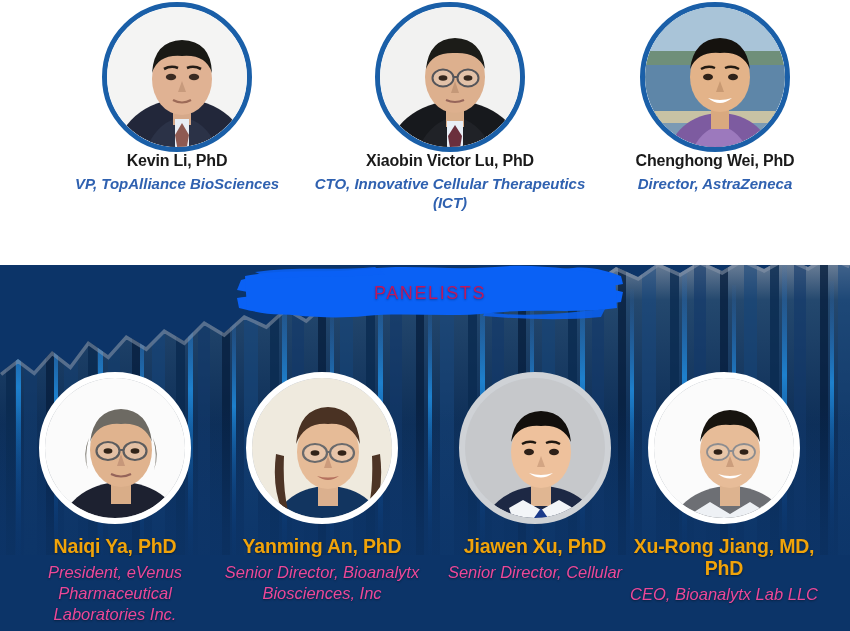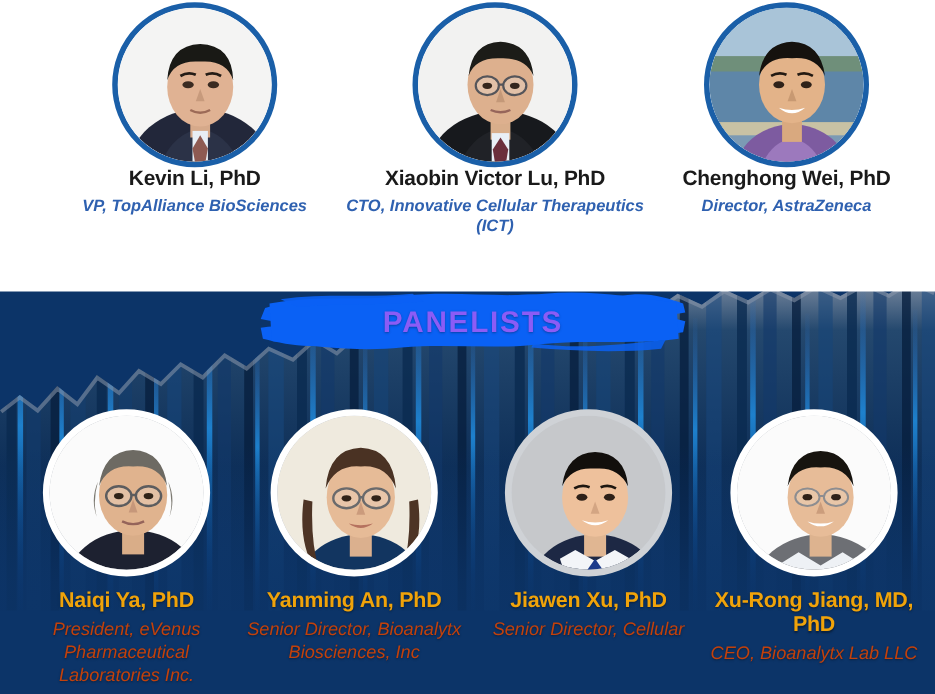--- a/index.html
+++ b/index.html
@@ -27,52 +27,52 @@
     border-radius:50%;
     box-sizing:border-box;
     border:6px solid #ffffff;
     overflow:hidden;
     position:relative;
     background:#c9cdd2;
   }
   .photo{position:absolute;inset:0;border-radius:50%;overflow:hidden;}
 
   .top-name{
-    font-size:19px;font-weight:bold;color:#1a1a1a;letter-spacing:-0.2px;
+    font-size:16px;font-weight:bold;color:#1a1a1a;letter-spacing:-0.2px;
     line-height:1.15;white-space:nowrap;
   }
   .top-title{
     font-size:15px;font-weight:bold;font-style:italic;color:#2f61b0;
     line-height:1.22;margin-top:5px;
   }
 
   
   #dna-wrap{position:absolute;left:0;top:255px;width:850px;height:376px;overflow:hidden;z-index:1;}
   #dna-bg{position:absolute;inset:0;background:#0c3468;}
   #dna-svg{position:absolute;left:0;top:0;width:850px;height:376px;display:block;}
 
   
   #panelists-banner{position:absolute;left:235px;top:262px;width:390px;height:62px;z-index:20;}
   #panelists-banner svg{position:absolute;left:0;top:0;}
   #panelists-text{
     position:absolute;left:0;top:0;width:390px;height:62px;
     display:flex;align-items:center;justify-content:center;
-    color:#8b5cf6;font-size:27px;font-weight:bold;letter-spacing:1.6px;
+    color:#be185d;font-size:18px;font-weight:normal;letter-spacing:1.6px;
     text-shadow:0 1px 2px rgba(0,30,80,.45);
   }
 
   
   .bot-person{position:absolute;text-align:center;z-index:15;}
   .bot-name{
     font-size:19.5px;font-weight:bold;color:#f0a30a;
     line-height:1.12;letter-spacing:-0.2px;
     text-shadow:0 1px 2px rgba(0,0,0,.45);
   }
   .bot-title{
-    font-size:16.5px;font-style:italic;color:#c2410c;
+    font-size:16.5px;font-style:italic;color:#ec4899;
     line-height:1.28;margin-top:4px;font-weight:500;
     text-shadow:0 1px 2px rgba(0,0,0,.4);
   }
 </style>
 </head>
 <body>
 
 <div id="stage">
 
   <div id="dna-wrap">
@@ -353,21 +353,21 @@
           <path d="M81 65 q7 -3 14 1" stroke="#1e1710" stroke-width="2.4" fill="none"></path>
           <path d="M76 78 l-4 11 h8 Z" fill="#d3a583"></path>
           <path d="M64 95 q12 9 24 0 q-12 4 -24 0 Z" fill="#ffffff"></path>
         </svg>
       </div>
     </div>
     <div class="bot-name" style="margin-top:12px;">Jiawen Xu, PhD</div>
     <div class="bot-title">Senior Director, Cellular</div>
   </div>
 
-  <div class="bot-person" style="left:640px;top:372px;width:200px;">
+  <div class="bot-person" style="left:624px;top:372px;width:200px;">
     <div class="ring-white" style="width:152px;height:152px;margin:0 auto;">
       <div class="photo">
         <svg viewBox="0 0 152 152" width="152" height="152">
           <rect width="152" height="152" fill="#fbfbfb"></rect>
           <ellipse cx="76" cy="160" rx="62" ry="52" fill="#6d6f74"></ellipse>
           <path d="M56 124 l20 12 l20 -12 l16 10 l-8 30 h-56 l-8 -30 Z" fill="#eef1f5"></path>
           <rect x="66" y="102" width="20" height="26" fill="#ddb38f"></rect>
           <ellipse cx="76" cy="74" rx="30" ry="36" fill="#e7bc98"></ellipse>
           <path d="M46 64 q4 -31 30 -32 q27 1 30 32 q-9 -19 -30 -17 q-22 -2 -30 17 Z" fill="#17140f"></path>
           <g stroke="#8d8d90" stroke-width="1.8" fill="none">

